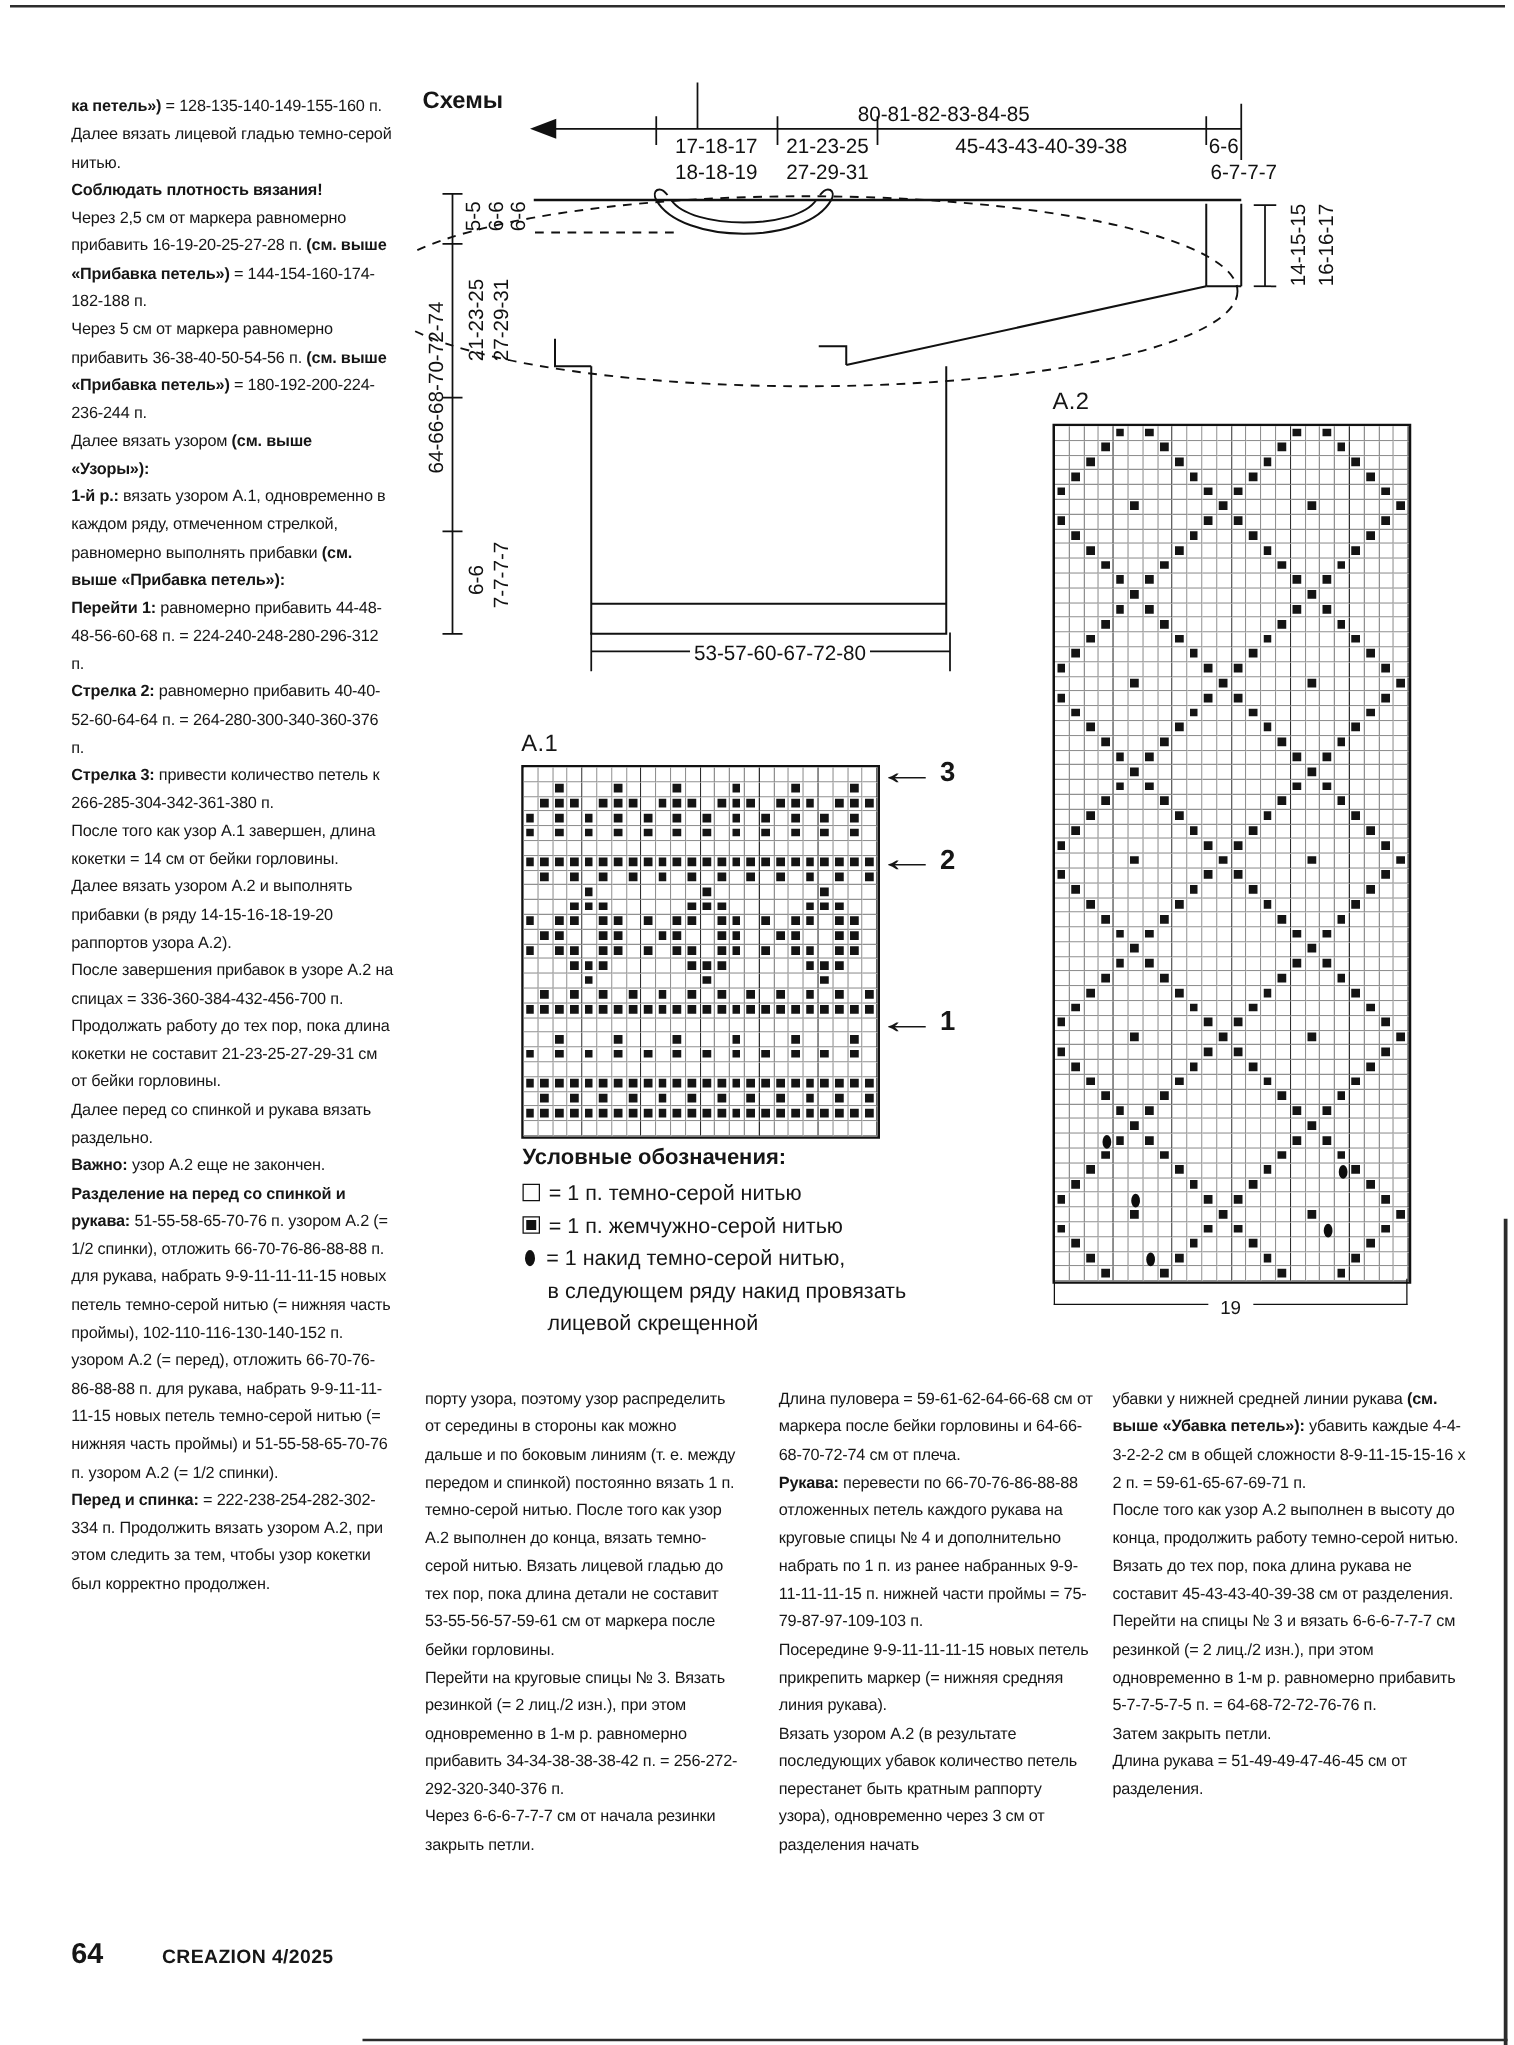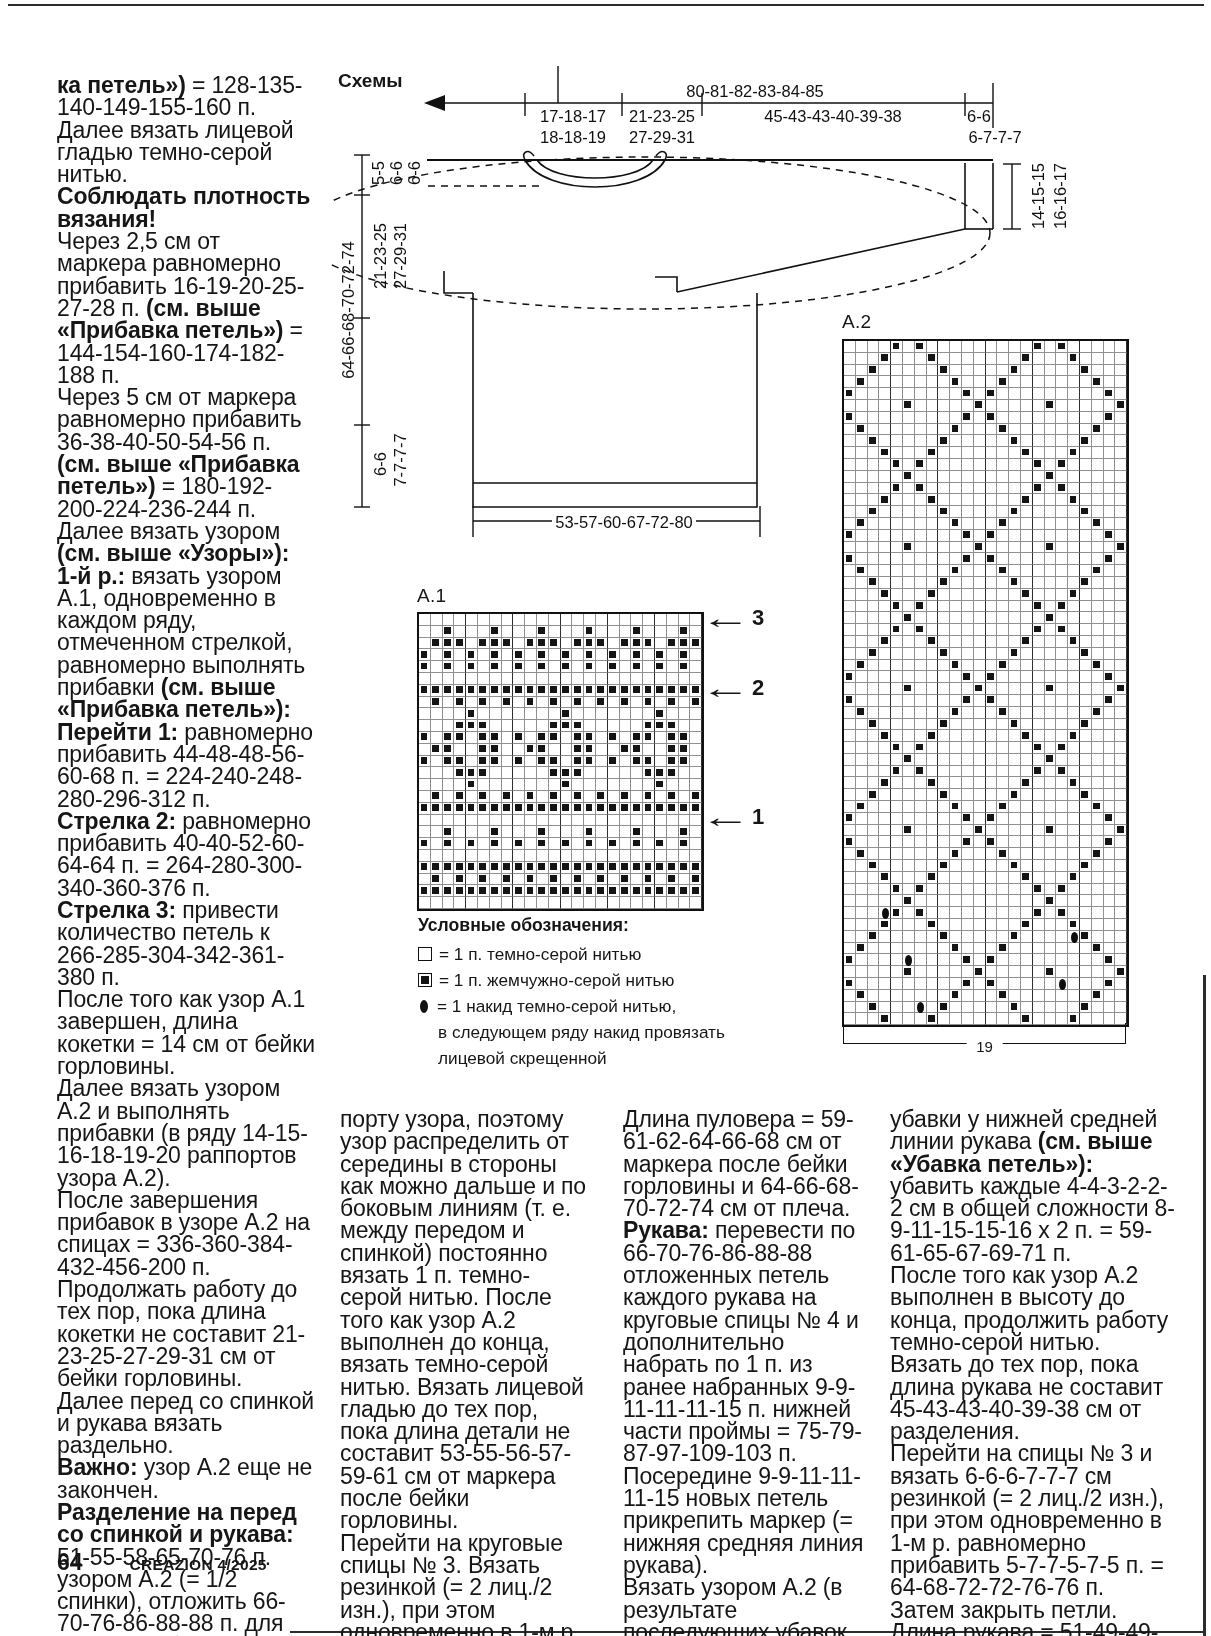--- a/index.html
+++ b/index.html
@@ -6,21 +6,21 @@
   body{
     position:relative;
     width:1211px;height:1636px;
     background:#ffffff;
     font-family:"Liberation Sans", sans-serif;
     color:#161616;
     overflow:hidden;
   }
   .abs{position:absolute;}
   
-  .col p{margin:0;font-size:23px;line-height:22.3px;letter-spacing:-0.15px;}
+  .col p{margin:0;font-size:13px;line-height:22.3px;letter-spacing:-0.15px;}
   .col b{font-weight:700;}
   
   .chart{
     position:absolute;display:grid;grid-auto-rows:11.8px;
     border:2px solid #111;background:#fff;box-sizing:content-box;
   }
   .cc{box-sizing:border-box;border-right:1px solid #909090;border-bottom:1px solid #909090;position:relative;background:#fff;}
   .cc.mj{border-right-color:#2e2e2e;}
   .cc.f::after{content:"";position:absolute;left:1.5px;top:1.5px;right:2.5px;bottom:2.5px;background:#141414;}
   .yo{position:absolute;width:7px;height:11px;border-radius:50%;background:#0d0d0d;z-index:3;}
@@ -69,21 +69,21 @@
     <p><b>Соблюдать плотность вязания!</b></p>
     <p><span>Через 2,5 см от маркера равномерно прибавить 16-19-20-25-27-28 п. </span><b>(см. выше «Прибавка петель»)</b><span> = 144-154-160-174-182-188 п.</span></p>
     <p><span>Через 5 см от маркера равномерно прибавить 36-38-40-50-54-56 п. </span><b>(см. выше «Прибавка петель»)</b><span> = 180-192-200-224-236-244 п.</span></p>
     <p><span>Далее вязать узором </span><b>(см. выше «Узоры»):</b></p>
     <p><b>1-й р.:</b><span> вязать узором А.1, одновременно в каждом ряду, отмеченном стрелкой, равномерно выполнять прибавки </span><b>(см. выше «Прибавка петель»):</b></p>
     <p><b>Перейти 1:</b><span> равномерно прибавить 44-48-48-56-60-68 п. = 224-240-248-280-296-312 п.</span></p>
     <p><b>Стрелка 2:</b><span> равномерно прибавить 40-40-52-60-64-64 п. = 264-280-300-340-360-376 п.</span></p>
     <p><b>Стрелка 3:</b><span> привести количество петель к 266-285-304-342-361-380 п.</span></p>
     <p><span>После того как узор А.1 завершен, длина кокетки = 14 см от бейки горловины.</span></p>
     <p><span>Далее вязать узором А.2 и выполнять прибавки (в ряду 14-15-16-18-19-20 раппортов узора А.2).</span></p>
-    <p><span>После завершения прибавок в узоре А.2 на спицах = 336-360-384-432-456-200 п.</span></p>
+    <p><span>После завершения прибавок в узоре А.2 на спицах = 336-360-384-432-456-700 п.</span></p>
     <p><span>Продолжать работу до тех пор, пока длина кокетки не составит 21-23-25-27-29-31 см от бейки горловины.</span></p>
     <p><span>Далее перед со спинкой и рукава вязать раздельно.</span></p>
     <p><b>Важно:</b><span> узор А.2 еще не закончен.</span></p>
     <p><b>Разделение на перед со спинкой и рукава:</b><span> 51-55-58-65-70-76 п. узором А.2 (= 1/2 спинки), отложить 66-70-76-86-88-88 п. для рукава, набрать 9-9-11-11-11-15 новых петель темно-серой нитью (= нижняя часть проймы), 102-110-116-130-140-152 п. узором А.2 (= перед), отложить 66-70-76-86-88-88 п. для рукава, набрать 9-9-11-11-11-15 новых петель темно-серой нитью (= нижняя часть проймы) и 51-55-58-65-70-76 п. узором А.2 (= 1/2 спинки).</span></p>
     <p><b>Перед и спинка:</b><span> = 222-238-254-282-302-334 п. Продолжить вязать узором А.2, при этом следить за тем, чтобы узор кокетки был корректно продолжен. </span></p>
   </div>
 
 <div class="abs footer" style="left:57px;top:1549px;gap:32px;">
   <span class="num">64</span>
   <span class="mag">CREAZION 4/2025</span>

